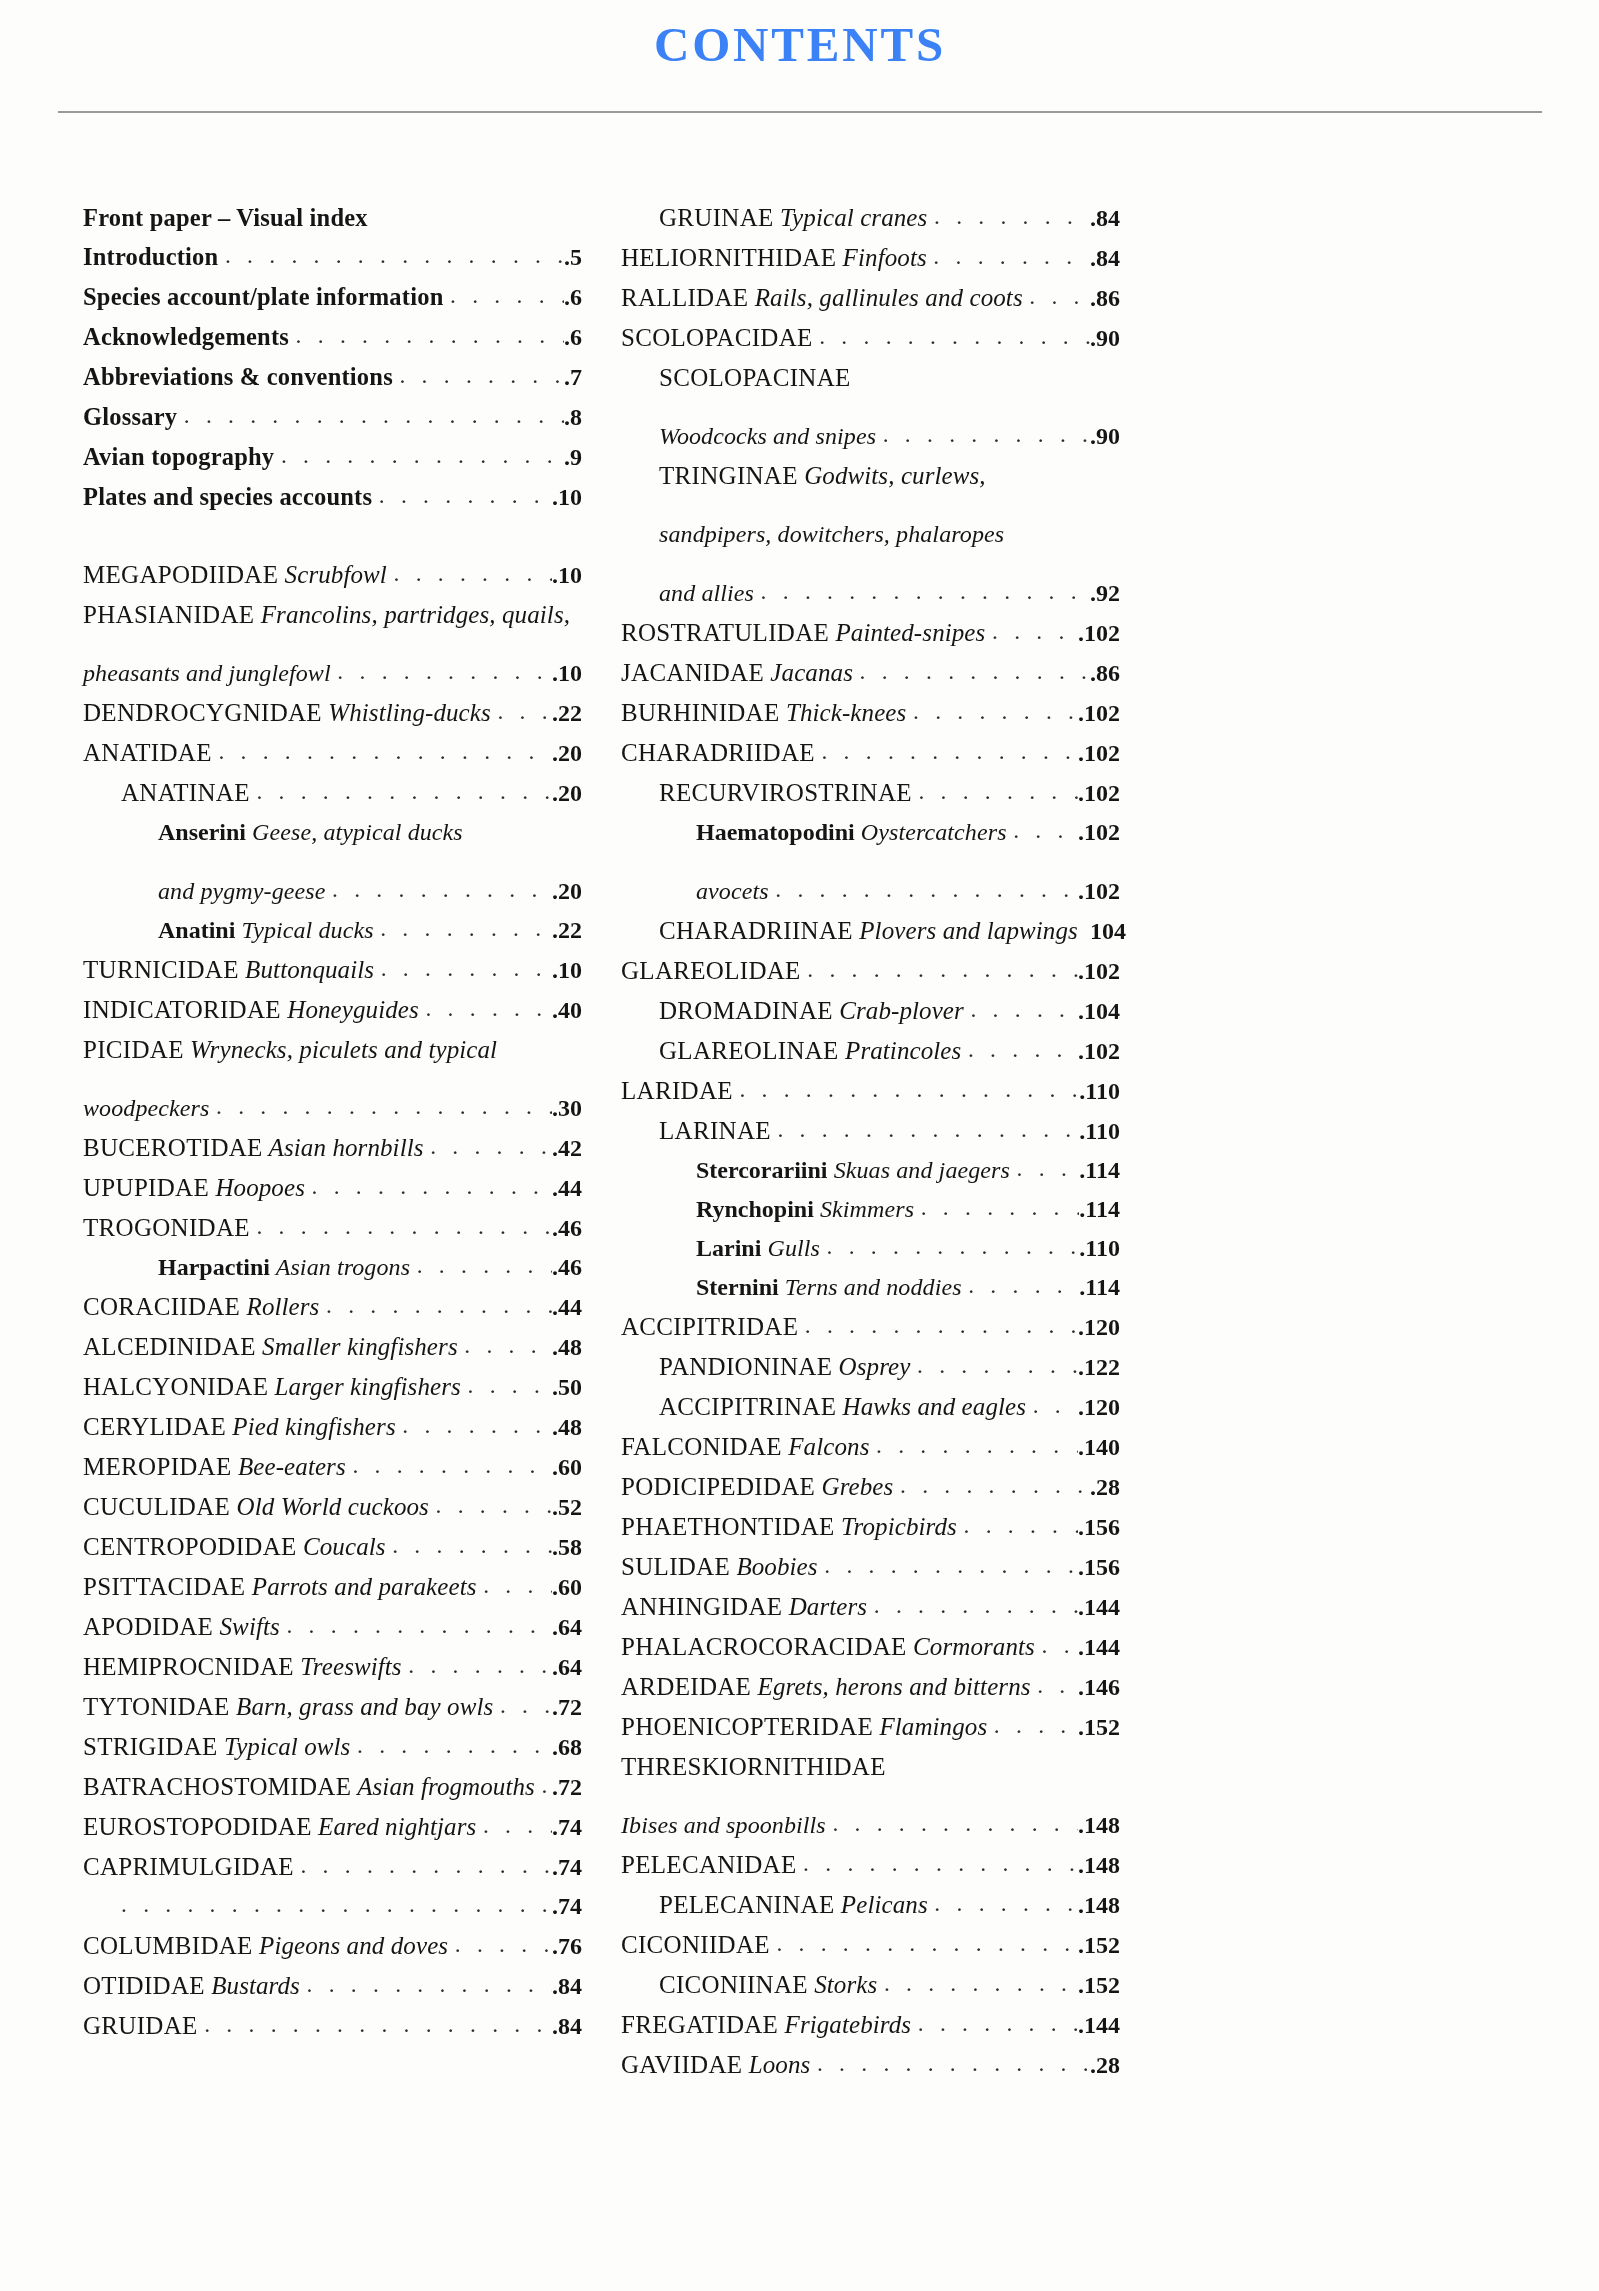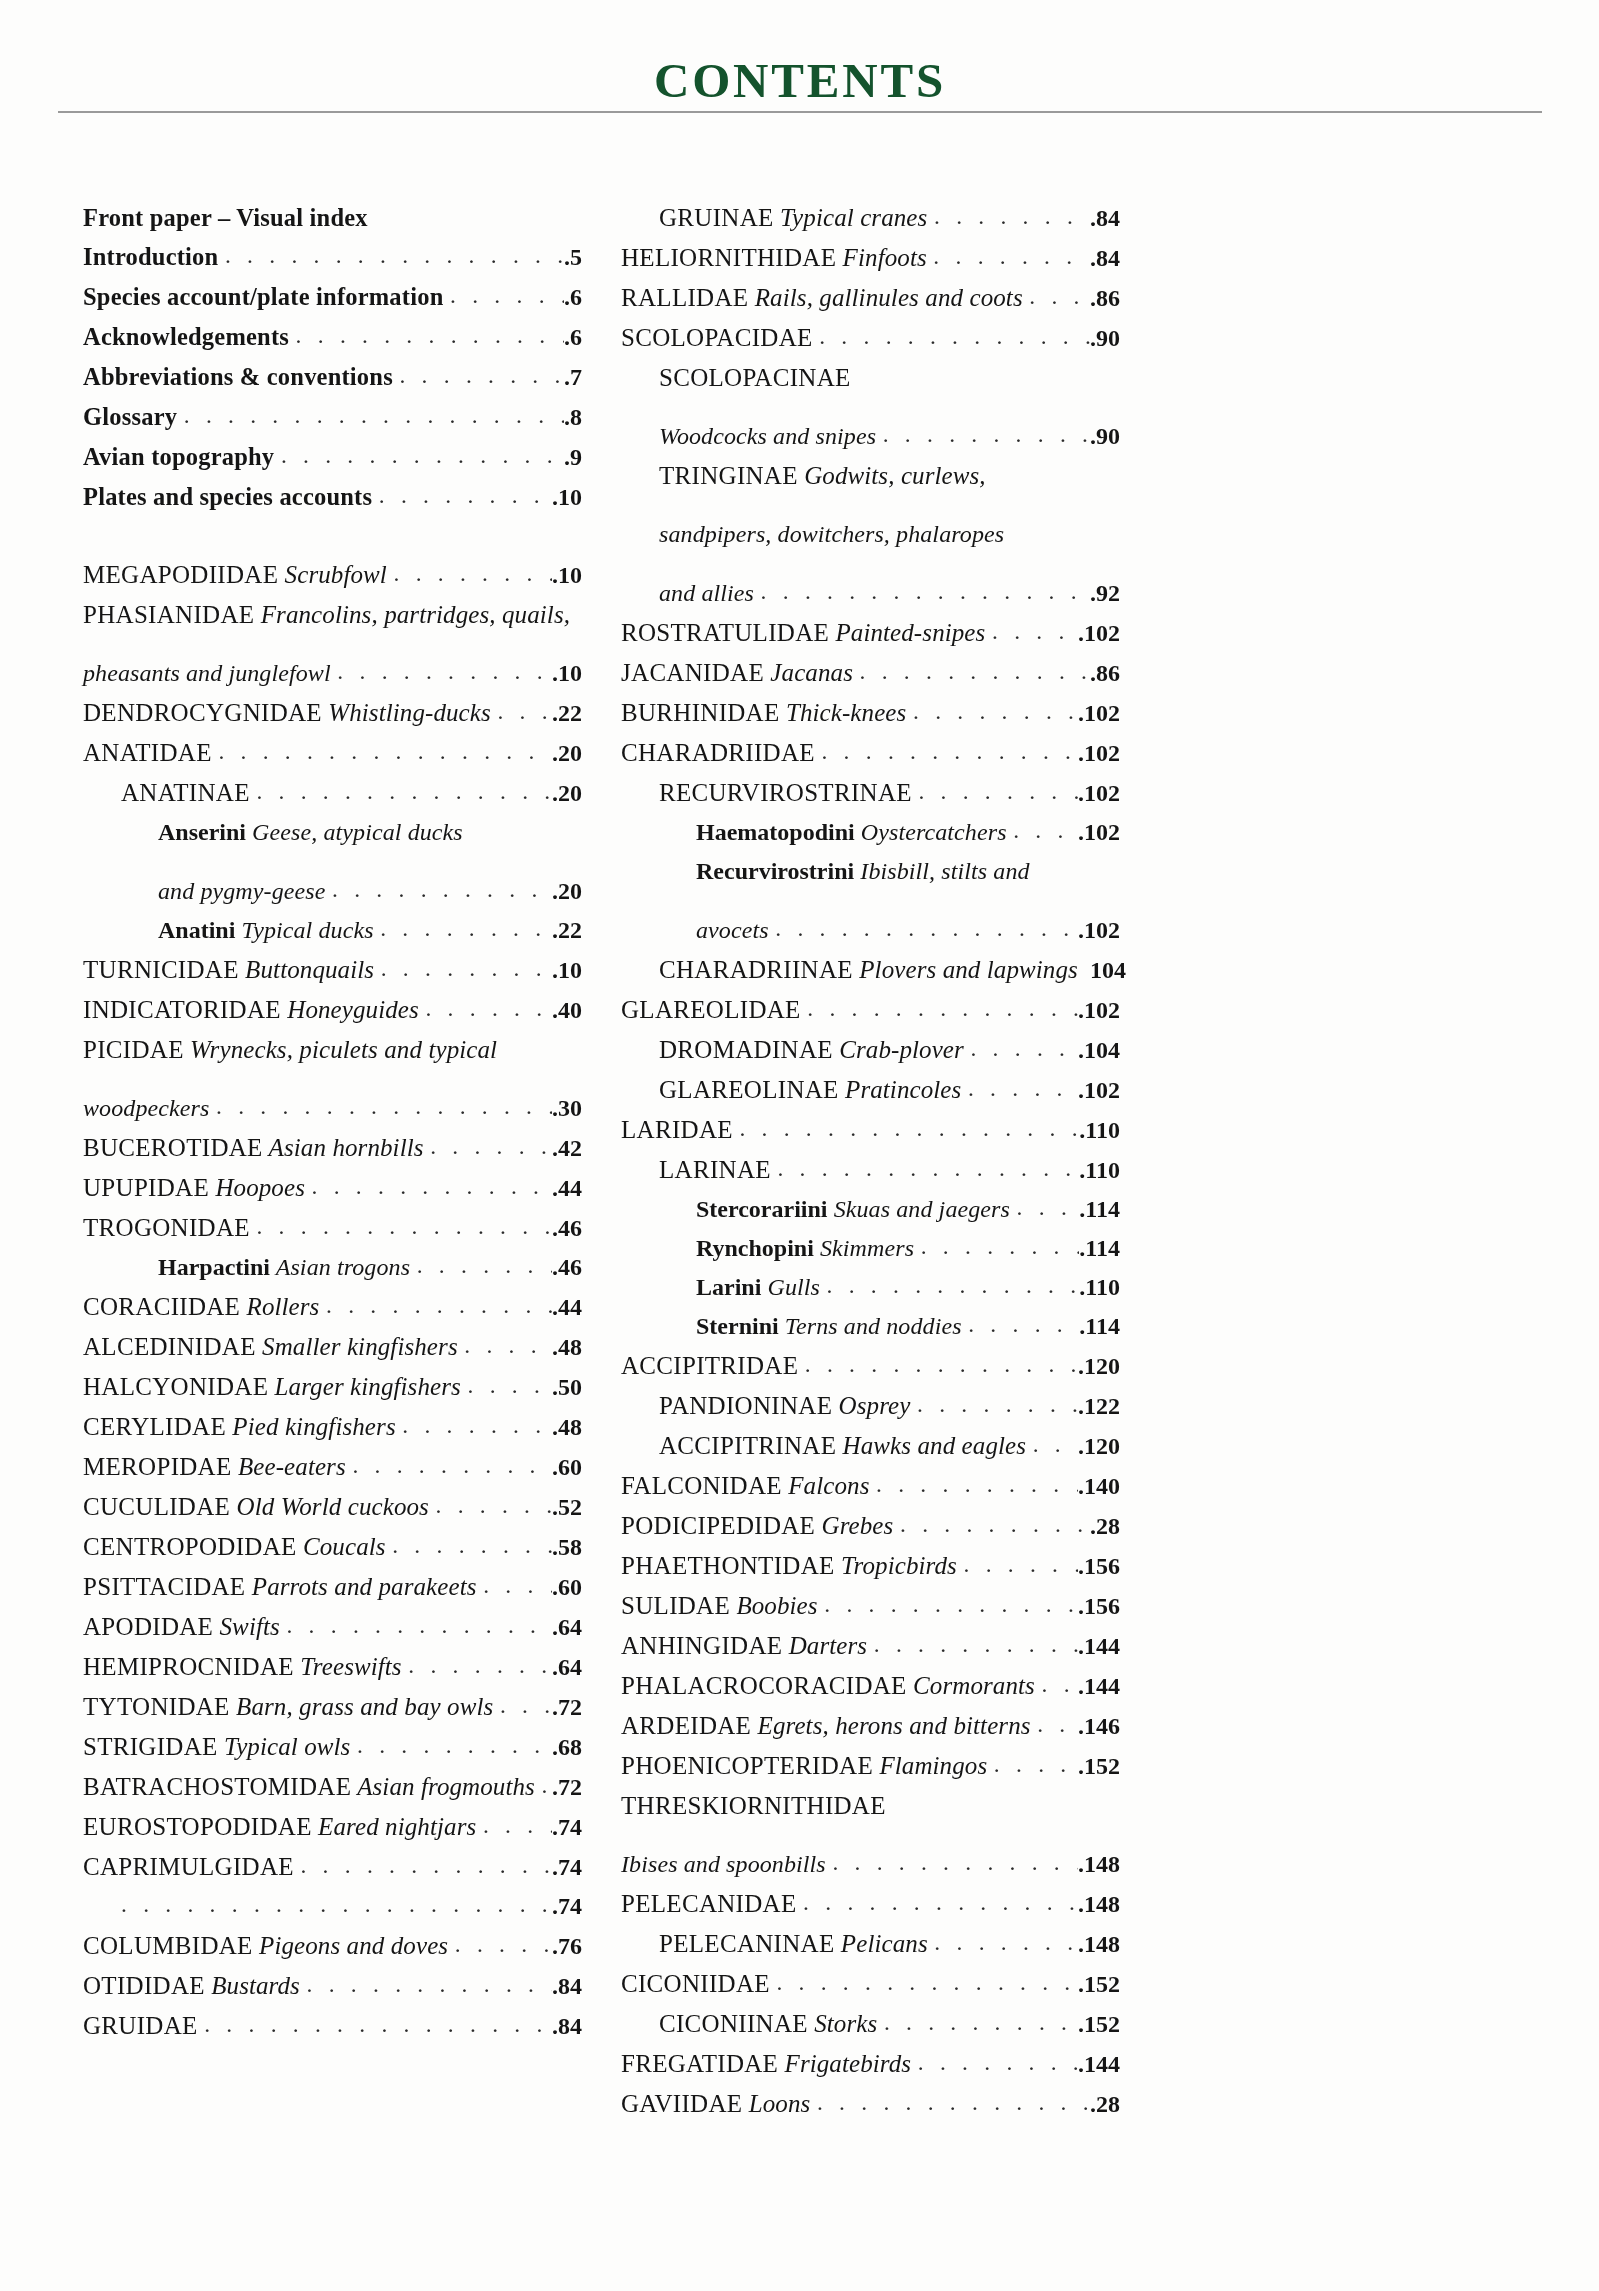--- a/index.html
+++ b/index.html
@@ -21,22 +21,22 @@
     position: relative;
     background: #fdfdfc;
   }
 
   
   .page-title {
     text-align: center;
     font-size: 49px;
     letter-spacing: 2.8px;
     font-weight: 700;
-    padding-top: 52px;
-    color: #14532d;
+    padding-top: 16px;
+    color: #3b82f6;
     font-family: "Liberation Serif", "DejaVu Serif", serif;
   }
   .title-rule {
     position: absolute;
     left: 58px;
     right: 58px;
     top: 111px;
     height: 1.9px;
     background: #9a9a9a;
   }
@@ -407,25 +407,20 @@
         <div class="entry i1">
           <span class="label sub">RECURVIROSTRINAE</span>
           <span class="leader"></span>
           <span class="pageno">.102</span>
         </div>
         <div class="entry i2">
           <span class="label tribe">Haematopodini<span class="ital"> Oystercatchers</span></span>
           <span class="leader"></span>
           <span class="pageno">.102</span>
         </div>
-        <div class="entry i2 no-leader">
-          <span class="label tribe">Recurvirostrini<span class="ital"> Ibisbill, stilts and</span></span>
-          <span class="leader"></span>
-          <span class="pageno"></span>
-        </div>
         <div class="entry i2 cont">
           <span class="label ital">avocets</span>
           <span class="leader"></span>
           <span class="pageno">.102</span>
         </div>
         <div class="entry i1 no-leader">
           <span class="label sub">CHARADRIINAE<span class="ital"> Plovers and lapwings</span></span>
           <span class="leader"></span>
           <span class="pageno">104</span>
         </div>

